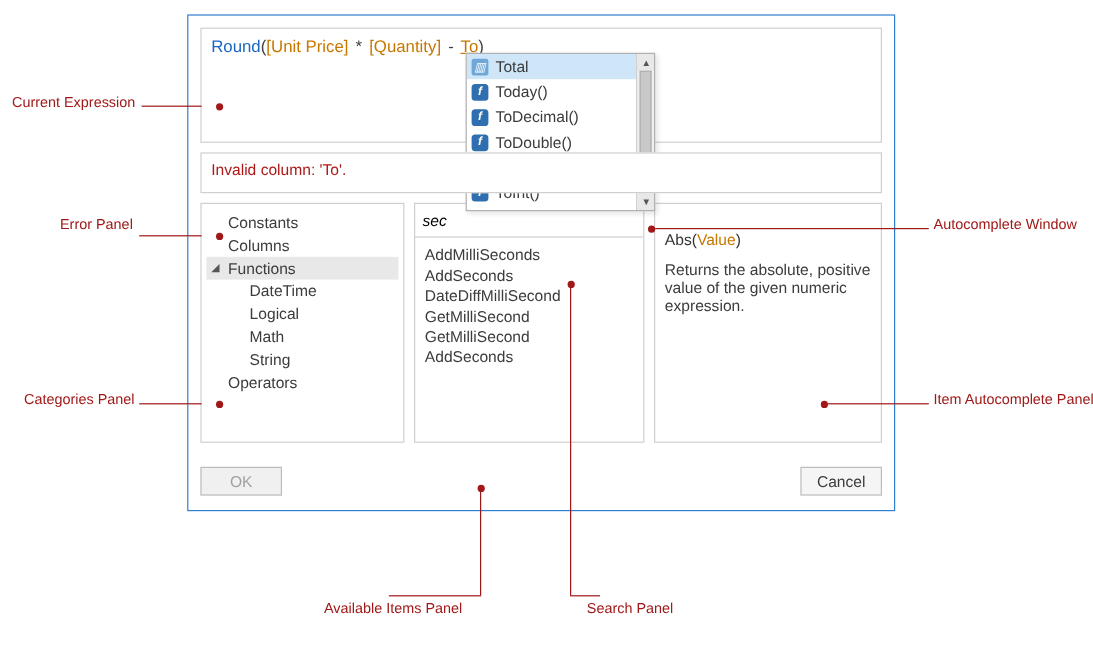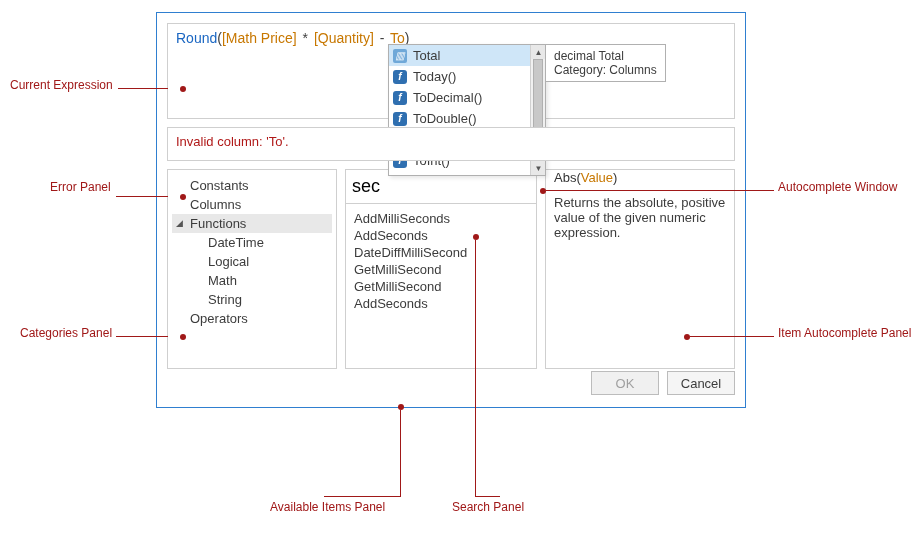--- a/index.html
+++ b/index.html
@@ -129,31 +129,31 @@
   .cat-item.sel { background: #e8e8e8; }
   .cat-exp {
     position:absolute; left:4px; top:4px;
     font-size:9px; color:#555;
   }
 
   .mid-col { flex: 1; display:flex; flex-direction:column; gap:0; }
   .search-panel { border:1px solid #cfcfcf; border-bottom:none; padding:4px 6px; }
   .search-input {
     width:100%; border:none; outline:none;
-    font-size:18px; font-family: inherit; padding:2px 0;
+    font-size:13px; font-family: inherit; padding:2px 0;font-style:italic;
   }
   .items-panel { flex:1; border:1px solid #cfcfcf; padding:6px 8px; overflow:hidden; }
   .items-panel .it { padding: 1px 0; cursor:pointer; font-size:13px; }
 
-  .desc-panel { width: 190px; border:1px solid #cfcfcf; padding: 0 8px; font-size:13px; }
+  .desc-panel { width: 190px; border:1px solid #cfcfcf; padding: 22px 8px; font-size:13px; }
   .desc-panel .sig { margin-bottom: 10px; }
   .desc-panel .sig .fn { color:#333; }
   .desc-panel .sig .vl { color:#c77700; }
 
-  .buttons { display:flex; justify-content:flex-end; gap:8px; margin-top:2px; }
+  .buttons { display:flex; justify-content:space-between; gap:8px; margin-top:20px; }
   .btn {
     min-width: 68px; height: 24px;
     border:1px solid #bcbcbc; background:#f5f5f5;
     cursor:pointer; font-size:13px;
     display:flex; align-items:center; justify-content:center;
   }
   .btn.disabled { color:#a0a0a0; background:#f0f0f0; cursor:default; }
 
   
   .ann {
@@ -175,21 +175,21 @@
     pointer-events:none;
   }
 </style>
 </head>
 <body>
 
 <div class="dialog">
   <div class="content">
 
     <div class="panel expr-panel">
-      <span class="tok-fn">Round</span><span class="tok-br">(</span><span class="tok-col">[Math Price]</span>
+      <span class="tok-fn">Round</span><span class="tok-br">(</span><span class="tok-col">[Unit Price]</span>
       <span class="tok-op">*</span>
       <span class="tok-col">[Quantity]</span>
       <span class="tok-op">-</span>
       <span class="tok-part">To</span><span class="tok-br">)</span>
 
       <div class="autocomplete-wrap">
         <div class="autocomplete">
           <div class="ac-list" id="ac-list" style="height: 130px;">
 
             <div class="ac-item sel">
@@ -221,24 +221,20 @@
                 <span>ToLong()</span>
               </div>
               <div class="ac-scrollbar">
               <div class="sb-btn">▲</div>
               <div class="sb-track">
                   <div class="sb-thumb"></div>
                 </div>
               <div class="sb-btn sb-down">▼</div>
             </div>
           </div>
-        </div>
-        <div class="ac-tooltip">
-          <div>decimal Total</div>
-          <div>Category: Columns</div>
         </div>
       </div>
     </div>
 
     <div class="panel error-panel">
       <span>Invalid column: 'To'.</span>
     </div>
 
     <div class="browser">
       <div class="cat-panel" id="cat-panel">
@@ -302,16 +298,16 @@
 
 <div class="ann" style="left:778px; top:326px;">Item Autocomplete Panel</div>
 <div class="lead-line" style="left:690px; top:336px; width:84px; height:1px;"></div>
 <div class="lead-dot" style="left:684px; top:334px;"></div>
 
 <div class="ann" style="left:270px; top:500px;">Available Items Panel</div>
 <div class="lead-line" style="left:400px; top:410px; width:1px; height:86px;"></div>
 <div class="lead-dot" style="left:398px; top:404px;"></div>
 <div class="lead-line" style="left:324px; top:496px; width:77px; height:1px;"></div>
 
-<div class="ann" style="left:452px; top:500px;">Search Panel</div>
+<div class="ann" style="left:489px; top:500px;">Search Panel</div>
 <div class="lead-line" style="left:475px; top:240px; width:1px; height:256px;"></div>
 <div class="lead-dot" style="left:473px; top:234px;"></div>
 <div class="lead-line" style="left:475px; top:496px; width:25px; height:1px;"></div>
 
 </body></html>

